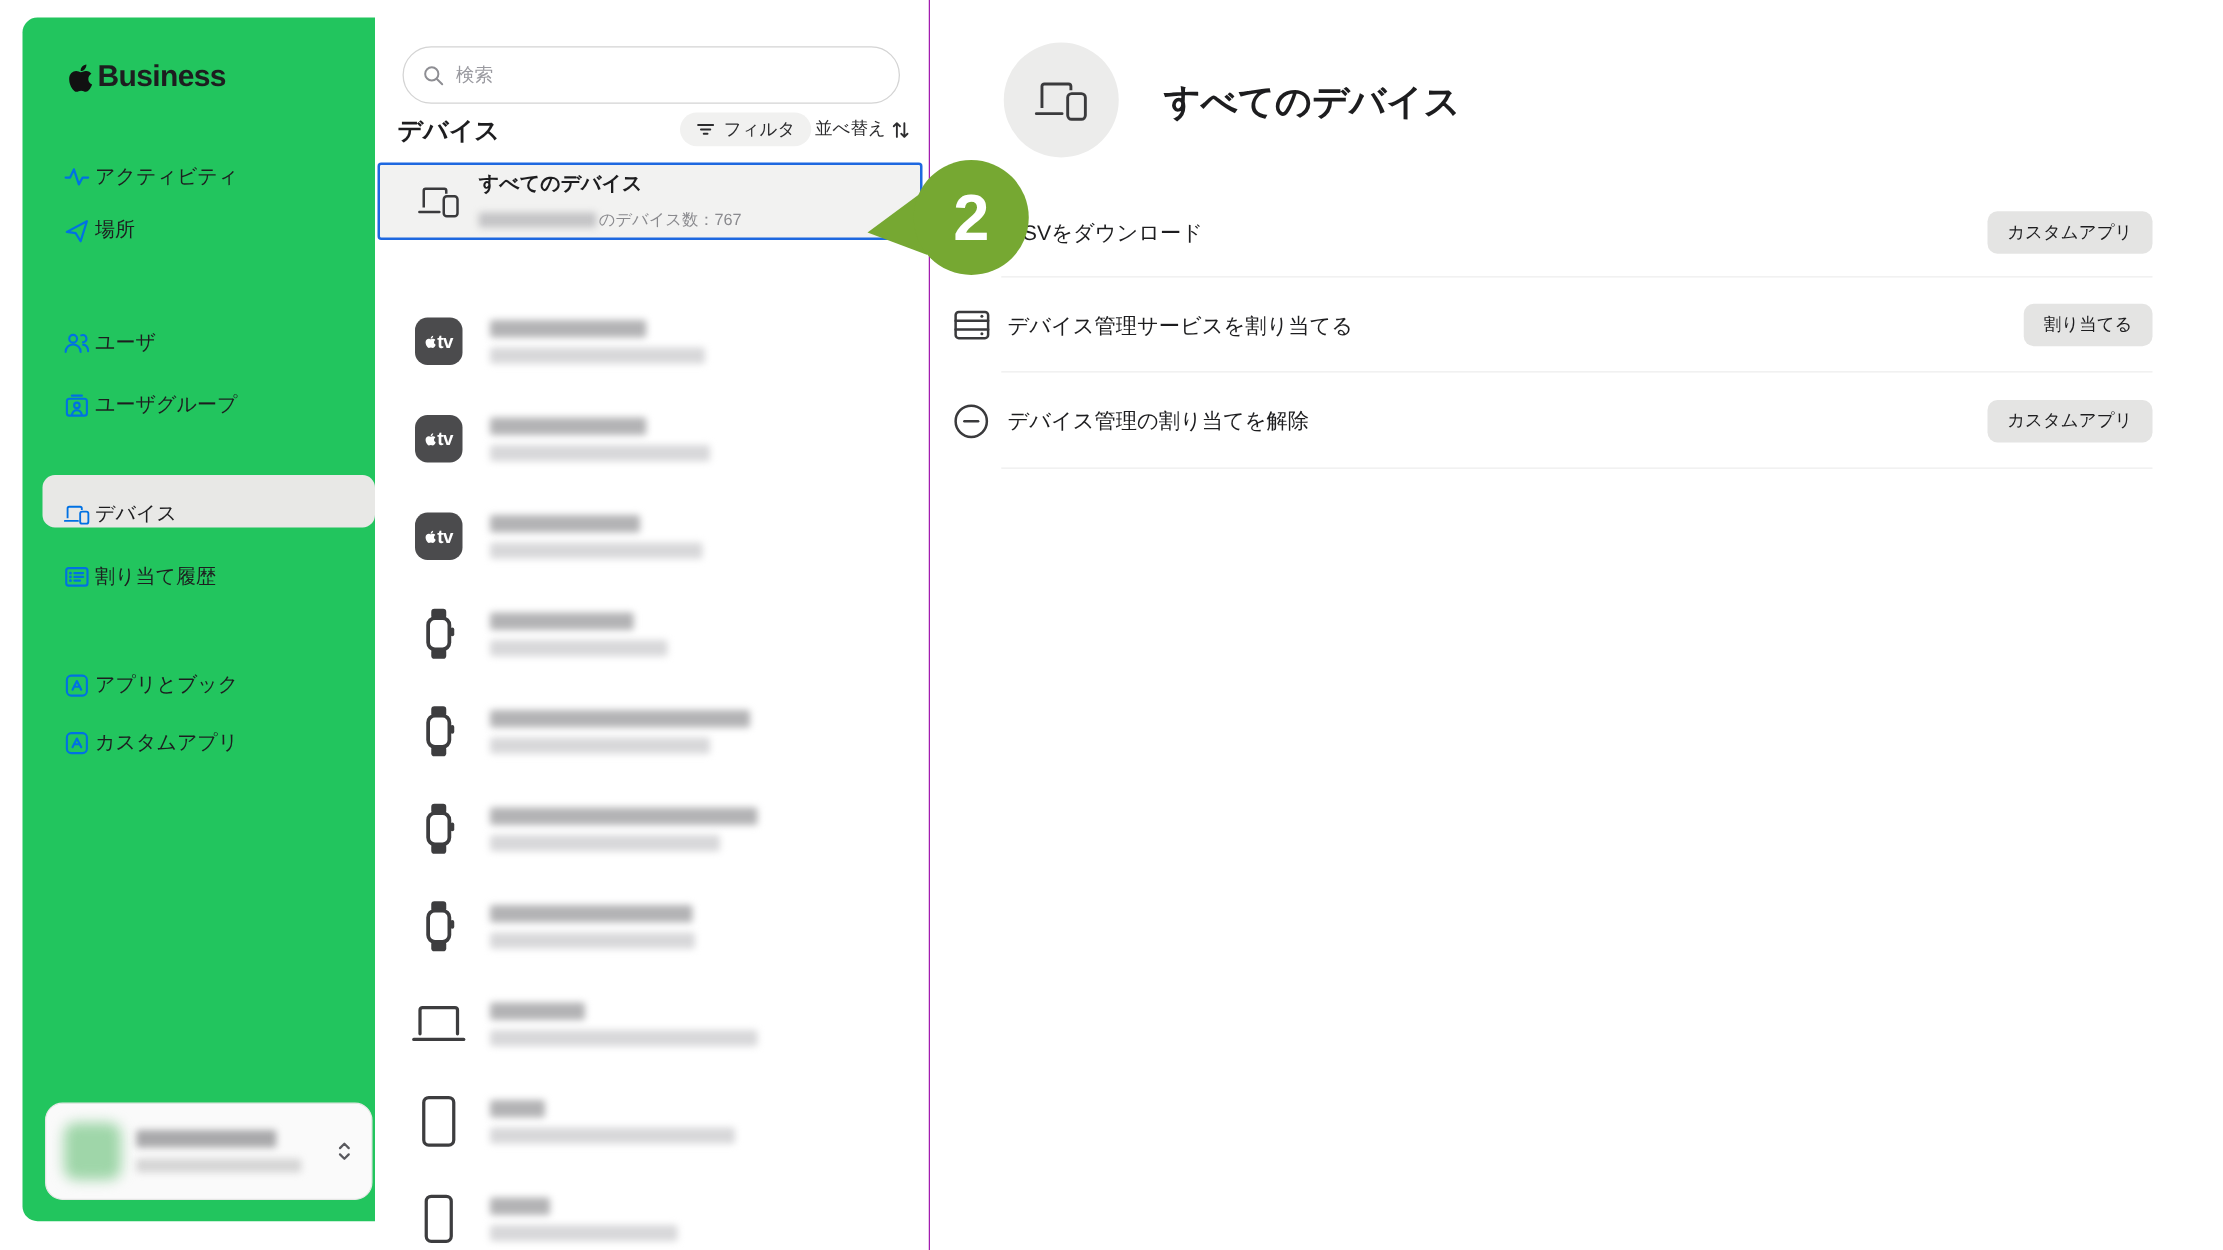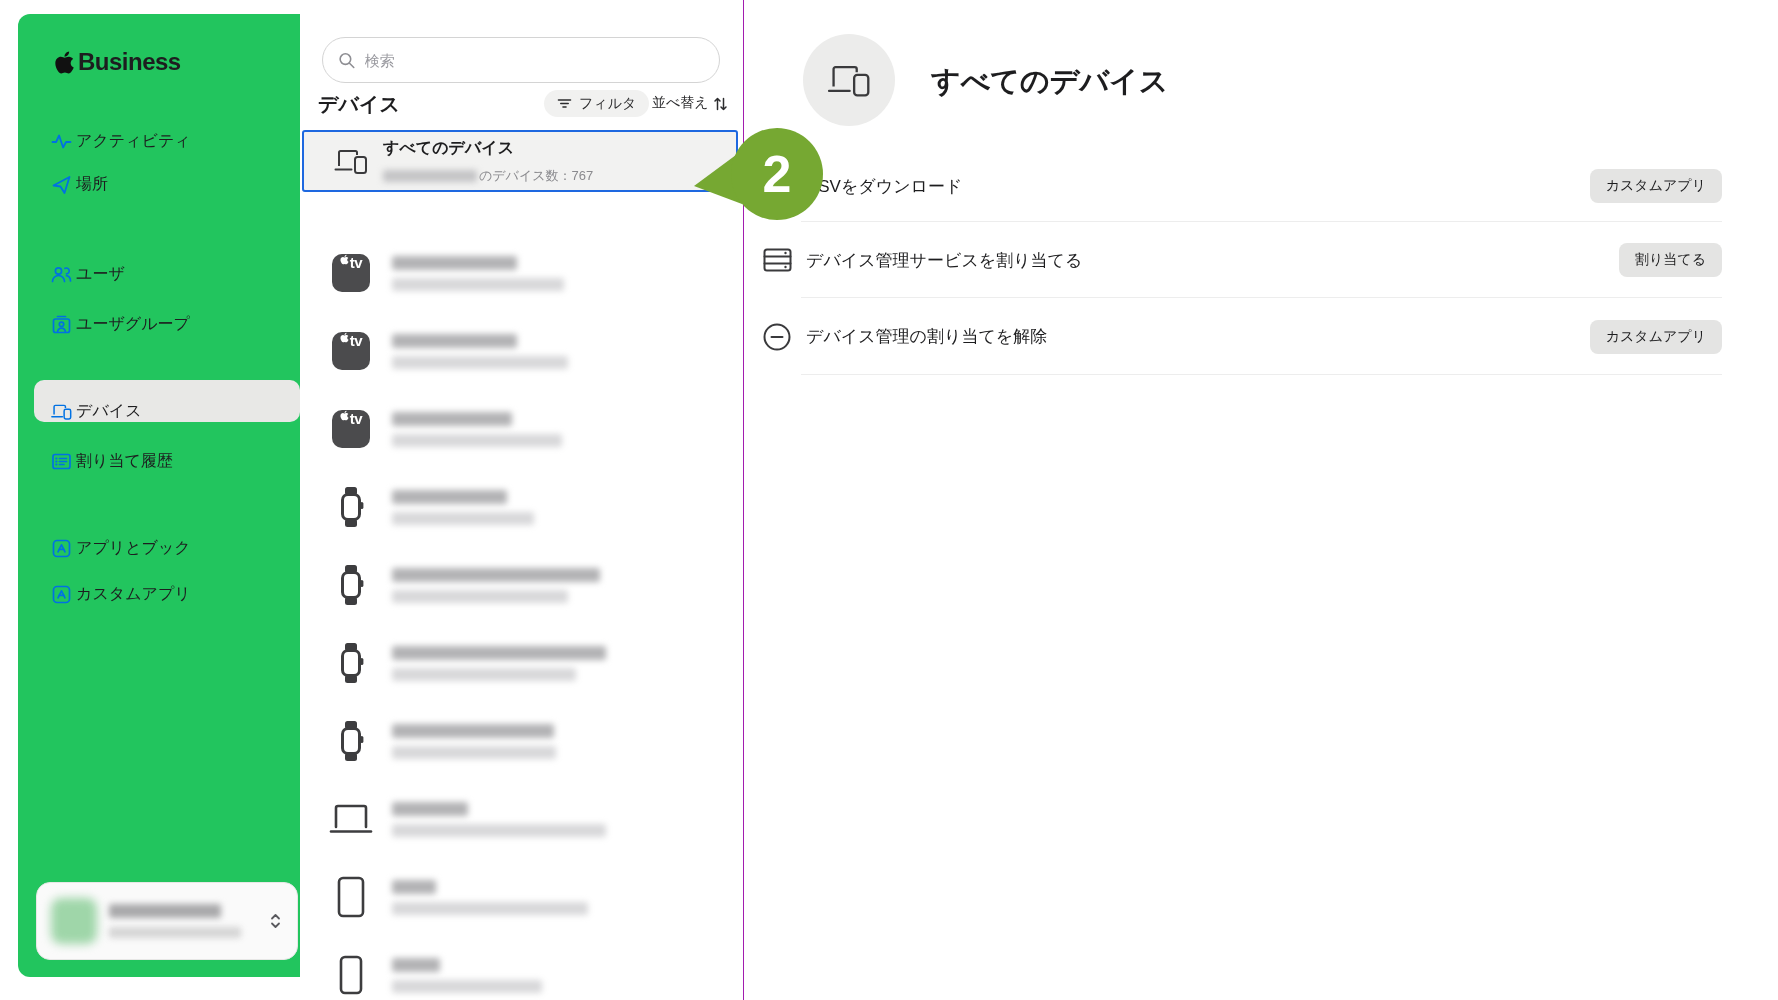--- a/index.html
+++ b/index.html
@@ -74,21 +74,21 @@
   .ad-sub { display:flex; align-items:center; gap:2px; margin-top:9px; }
   .ad-blur { width:94px; height:12px; background:#c4c4c6; border-radius:2px; filter:blur(3px); }
   .ad-count { font-size:13px; color:#8a8a8e; }
   .rows { position:absolute; left:0; top:234px; width:443px; }
   .drow { height:78px; display:flex; align-items:center; padding-left:28px; gap:18px; }
   .drow .iconbox { width:46px; display:flex; justify-content:center; flex:0 0 auto; color:#3d3d3f; }
   .rowlines { display:flex; flex-direction:column; gap:8px; }
   .rl1 { height:14px; background:#b3b3b5; } .rl2 { height:13px; background:#d8d8da; }
   .tvbadge {
     width:38px; height:38px; border-radius:10px; background:#4b4b4d; color:#fff;
-    display:flex; align-items:flex-start; justify-content:center; gap:1px;
+    display:flex; align-items:center; justify-content:center; gap:1px;
   }
   .tvbadge .tvtxt { font-size:15px; font-weight:700; letter-spacing:-0.5px; }
   .tvbadge .apple { width:9px; height:11px; }
 
   
   .main { position:absolute; left:745px; top:0; width:1033px; height:1000px; background:#fff; }
   .main-avatar {
     position:absolute; left:58px; top:34px; width:92px; height:92px; border-radius:50%;
     background:#ececeb; display:flex; align-items:center; justify-content:center; color:#3a3a3c;
   }

